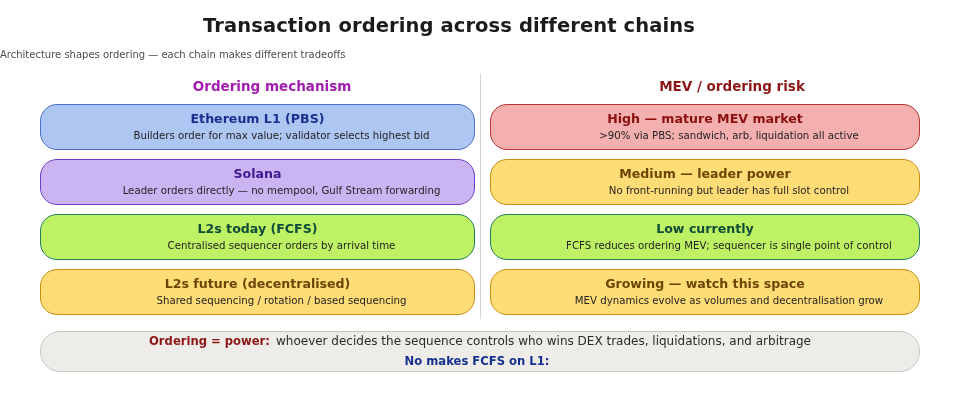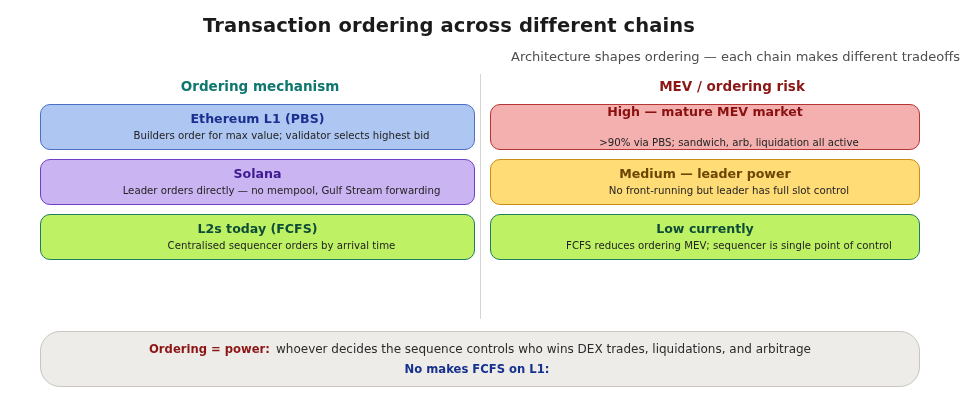--- a/index.html
+++ b/index.html
@@ -33,34 +33,34 @@
     font-size: 19.5px;
     font-weight: bold;
     color: #1b1b1b;
     letter-spacing: 0.1px;
   }
   .subtitle {
     position: absolute;
     left: 0;
     top: 49px;
     width: 960px;
-    text-align: right;
-    font-size: 13px;
+    text-align: left;
+    font-size: 10px;
     color: #4d4d4d;
   }
 
   
   .col-head {
     position: absolute;
     top: 78px;
     font-size: 13.5px;
     font-weight: bold;
     text-align: center;
   }
-  .col-head.left  { left: 40px;  width: 440px; color: #0f766e; }
+  .col-head.left  { left: 52px;  width: 440px; color: #a21caf; }
   .col-head.right { left: 480px; width: 440px; color: #8c1616; margin-left: 32px; }
 
   
   .divider {
     position: absolute;
     left: 480px;
     top: 74px;
     width: 1px;
     height: 245px;
     background: #d4d4d4;
@@ -75,21 +75,21 @@
   }
   .row {
     position: relative;
     height: 46px;
     margin-bottom: 9px;
   }
   .card {
     position: absolute;
     height: 46px;
     box-sizing: border-box;
-    border-radius: 10px;
+    border-radius: 17px;
     border-width: 1.6px;
     border-style: solid;
     display: flex;
     flex-direction: column;
     align-items: center;
     justify-content: center;
   }
   .card.left  { left: 40px;  width: 435px; }
   .card.right { left: 490px; width: 430px; }
 
@@ -114,30 +114,30 @@
 
   .c-purple { background: #cbb4f2; border-color: #6f3fc9; }
   .c-purple .card-title { color: #3d1891; }
 
   .c-green  { background: #bef264; border-color: #1e7d5e; }
   .c-green  .card-title { color: #0d4c38; }
 
   .c-amber  { background: #ffdc76; border-color: #c88f14; }
   .c-amber  .card-title { color: #6b4503; }
 
-  .c-red    { background: #f4afaf; border-color: #b53434; justify-content: space-between; }
+  .c-red    { background: #f4afaf; border-color: #b53434; }
   .c-red    .card-title { color: #8a1010; }
 
   
   .footer {
     position: absolute;
     left: 40px;
     top: 331px;
     width: 880px;
-    height: 56px;
+    height: 41px;
     box-sizing: border-box;
     background: #eeece8;
     border: 1.2px solid #c9c6c0;
     border-radius: 20px;
     display: flex;
     flex-direction: column;
     align-items: center;
     justify-content: center;
   }
   .footer-line {
@@ -202,20 +202,30 @@
       <div class="card left c-green">
         <div class="card-title">L2s today (FCFS)</div>
         <div class="card-sub">Centralised sequencer orders by arrival time</div>
       </div>
       <div class="card right c-green">
         <div class="card-title">Low currently</div>
         <div class="card-sub">FCFS reduces ordering MEV; sequencer is single point of control</div>
       </div>
     </div>
 
+    <div class="row">
+      <div class="card left c-amber">
+        <div class="card-title">L2s future (decentralised)</div>
+        <div class="card-sub">Shared sequencing / rotation / based sequencing</div>
+      </div>
+      <div class="card right c-amber">
+        <div class="card-title">Growing — watch this space</div>
+        <div class="card-sub">MEV dynamics evolve as volumes and decentralisation grow</div>
+      </div>
+    </div>
 
   </div>
 
   <div class="footer">
     <div class="footer-line">
       <span class="footer-label red">Ordering = power:</span>
       <span class="footer-text">whoever decides the sequence controls who wins DEX trades, liquidations, and arbitrage</span>
     </div>
     <div class="footer-line">
       <span class="footer-label blue">No makes FCFS on L1:</span>

